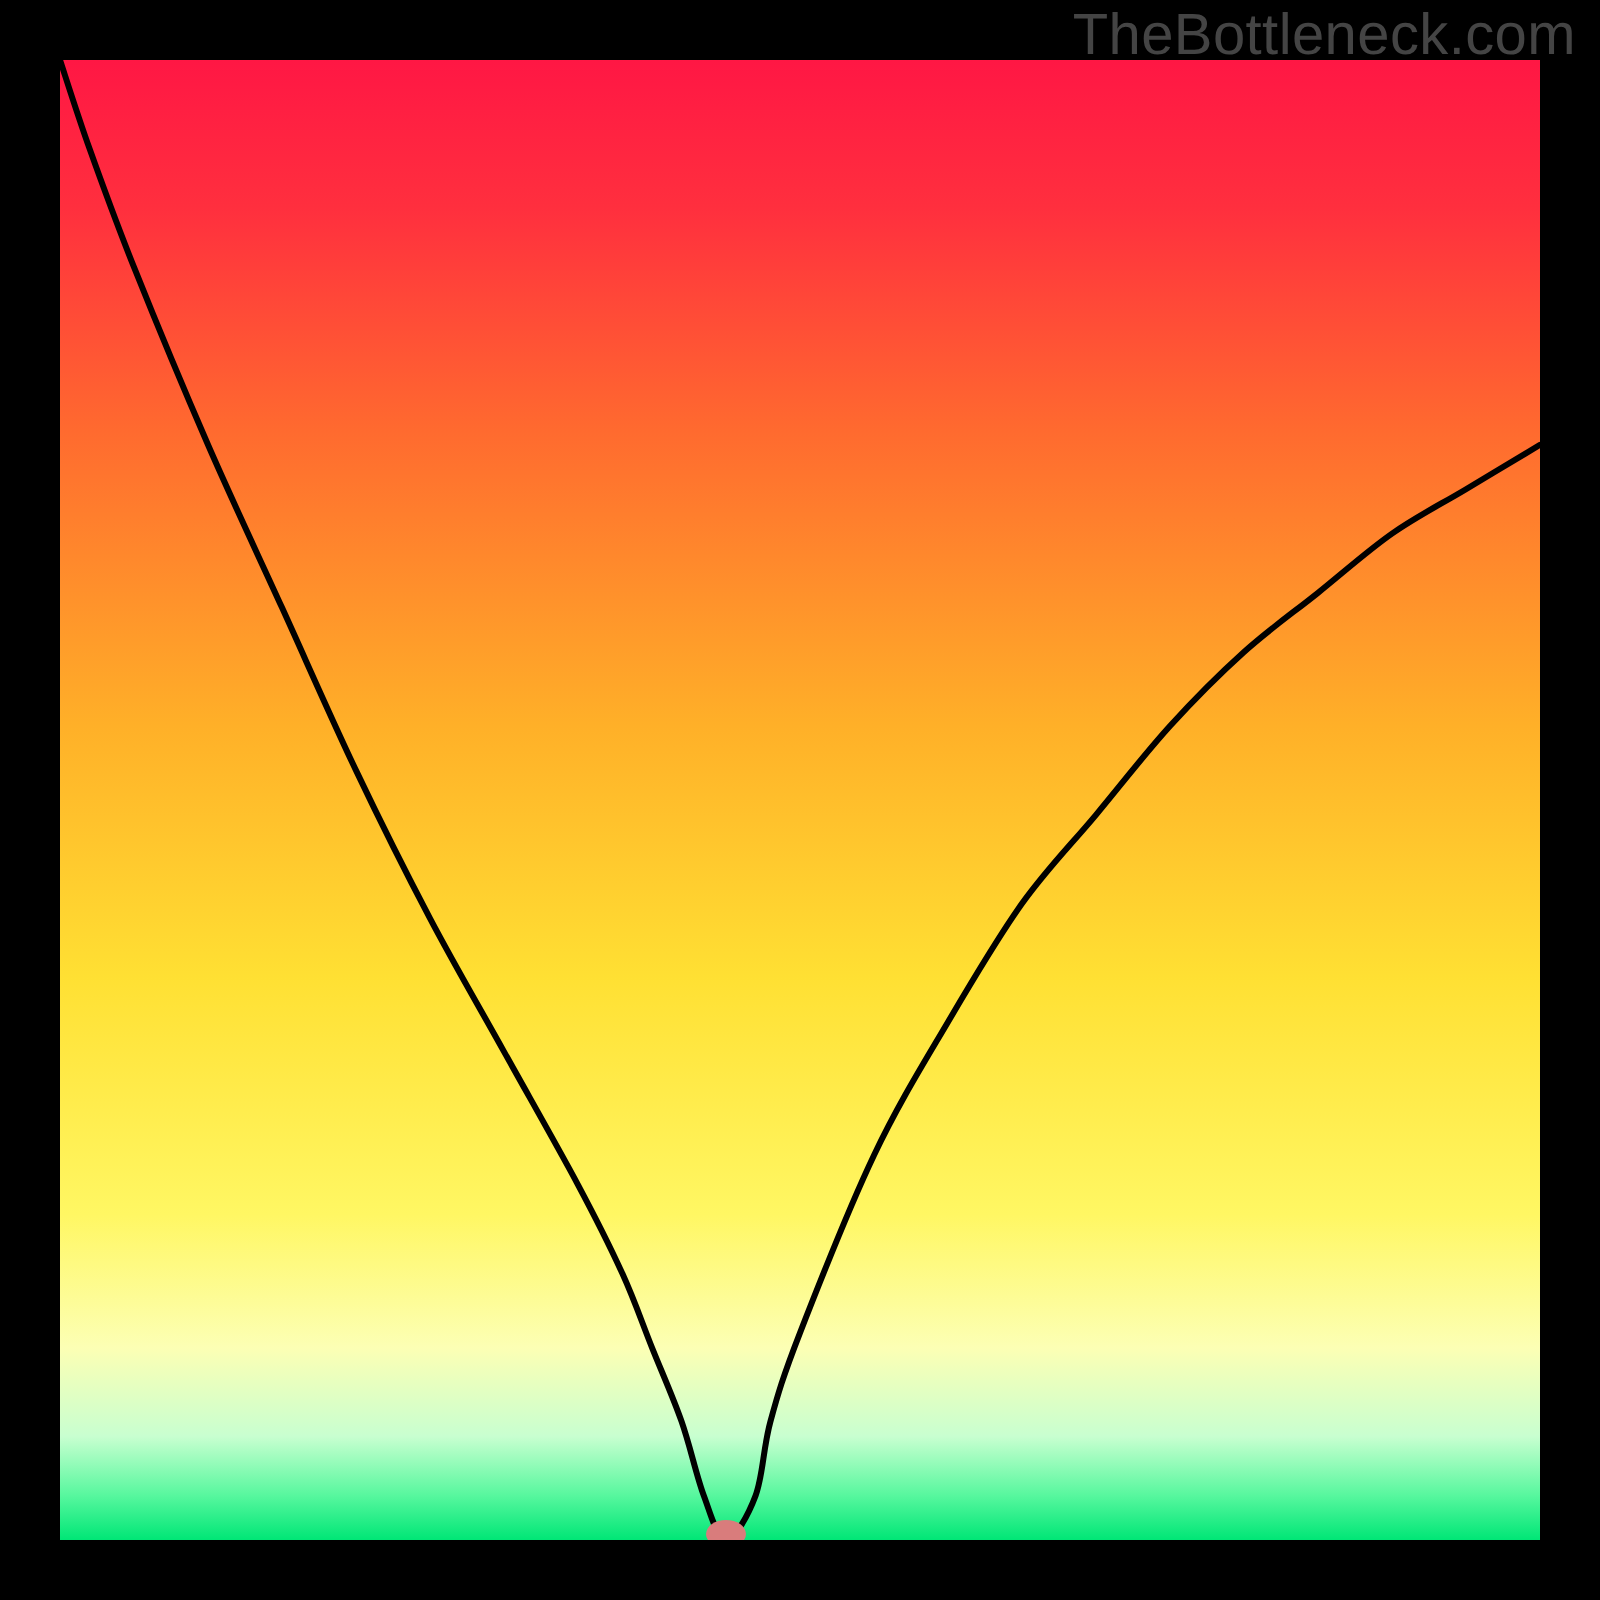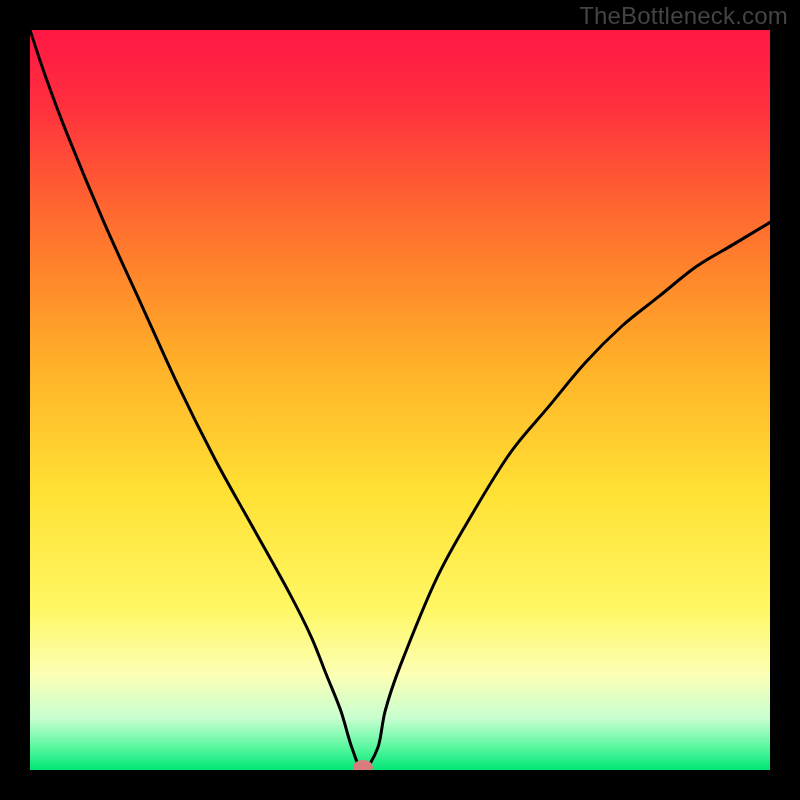--- a/index.html
+++ b/index.html
@@ -17,21 +17,21 @@
     left: 0;
     width: 800px;
     height: 800px;
     background: #000;
   }
   .watermark {
     position: absolute;
     top: 2px;
     right: 12px;
     color: #444;
-    font-size: 24px;
+    font-size: 29px;
     font-weight: 500;
     letter-spacing: 0.2px;
     z-index: 5;
     user-select: none;
   }
   .plot-wrap {
     position: absolute;
     left: 30px;
     top: 30px;
     width: 740px;

